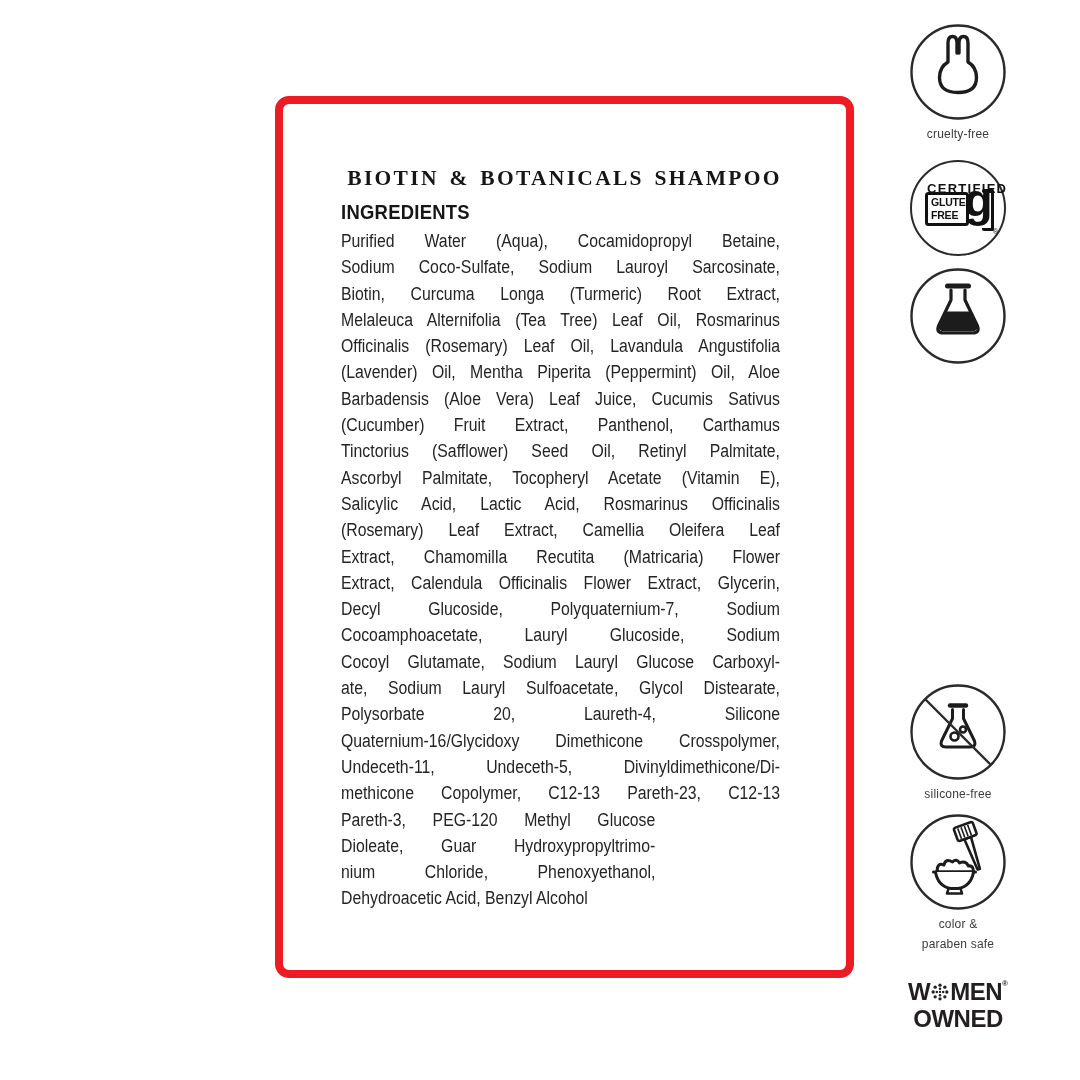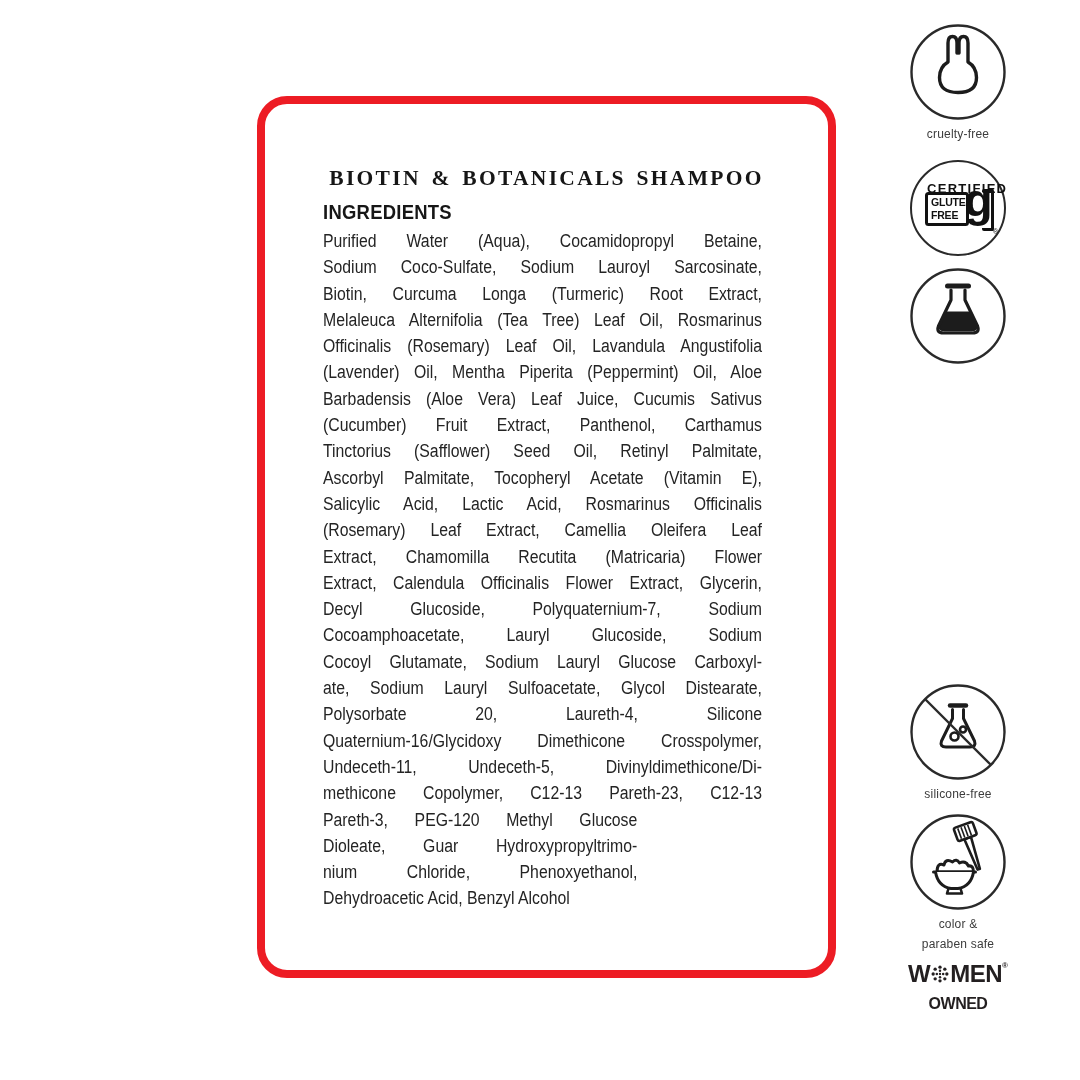--- a/index.html
+++ b/index.html
@@ -1,21 +1,21 @@
 <!DOCTYPE html>
 <html><head>
 <meta charset="utf-8">
 <style>
   html,body{margin:0;padding:0;background:#fff;}
   #canvas{position:relative;width:1080px;height:1080px;background:#ffffff;overflow:hidden;
           font-family:"Liberation Sans", sans-serif;}
 
   
-  .panel{position:absolute;left:257px;top:96px;width:579px;height:882px;box-sizing:border-box;
-         border:8px solid #ed1c24;border-radius:30px;background:#fff;}
+  .panel{position:absolute;left:275px;top:96px;width:579px;height:882px;box-sizing:border-box;
+         border:8px solid #ed1c24;border-radius:14px;background:#fff;}
   .panel-title{position:absolute;left:0;right:0;top:62px;text-align:center;
                font-family:"Liberation Serif", serif;font-weight:700;font-size:21.5px;
                letter-spacing:2.3px;word-spacing:3px;color:#161616;}
   .text-wrap{position:absolute;left:58px;top:96px;width:500px;
              transform:scaleX(0.878);transform-origin:left top;}
   .ing-heading{font-size:21px;font-weight:700;color:#161616;letter-spacing:.3px;margin:0 0 4px 0;}
   .jline{font-size:18px;line-height:26.3px;color:#242424;text-align:justify;text-align-last:justify;}
   .jline.narrow{width:358px;}
   .lastline{font-size:18px;line-height:26.3px;color:#242424;text-align:left;}
 
@@ -33,22 +33,22 @@
           border:3px solid #111;border-radius:3.5px;padding:1px 0 0 3px;text-align:left;}
   .gf-box div{font-size:10.5px;font-weight:700;line-height:12.5px;letter-spacing:-.2px;color:#111;}
   .gf-g{position:absolute;left:52px;top:15px;font-size:47px;line-height:46px;font-weight:700;color:#111;}
   .gf-bracket{position:absolute;left:70px;top:27px;width:12px;height:42px;box-sizing:border-box;
               border:3px solid #111;border-left:none;border-radius:2px;}
   .gf-reg{position:absolute;left:81px;top:66px;font-size:7px;color:#111;}
 
   
   .women{position:absolute;left:888px;top:950px;width:140px;text-align:center;
          color:#231f20;font-weight:700;}
-  .women .l1{font-size:24px;letter-spacing:-.5px;line-height:32px;white-space:nowrap;}
-  .women .l2{font-size:16px;letter-spacing:-.5px;line-height:27px;}
+  .women .l1{font-size:24px;letter-spacing:-.5px;line-height:27px;white-space:nowrap;margin-top:20px;}
+  .women .l2{font-size:24px;letter-spacing:-.5px;line-height:27px;}
   .women sup{font-size:8px;vertical-align:14px;letter-spacing:0;}
   .women svg{vertical-align:-2px;}
 </style>
 </head>
 <body>
 
 <div id="canvas">
 
   <div class="panel">
     <div class="panel-title">BIOTIN &amp; BOTANICALS SHAMPOO</div>

